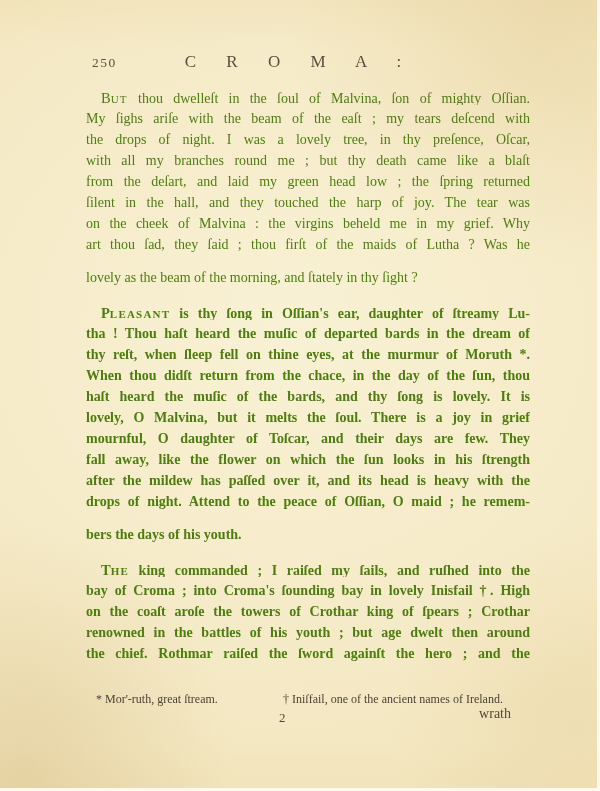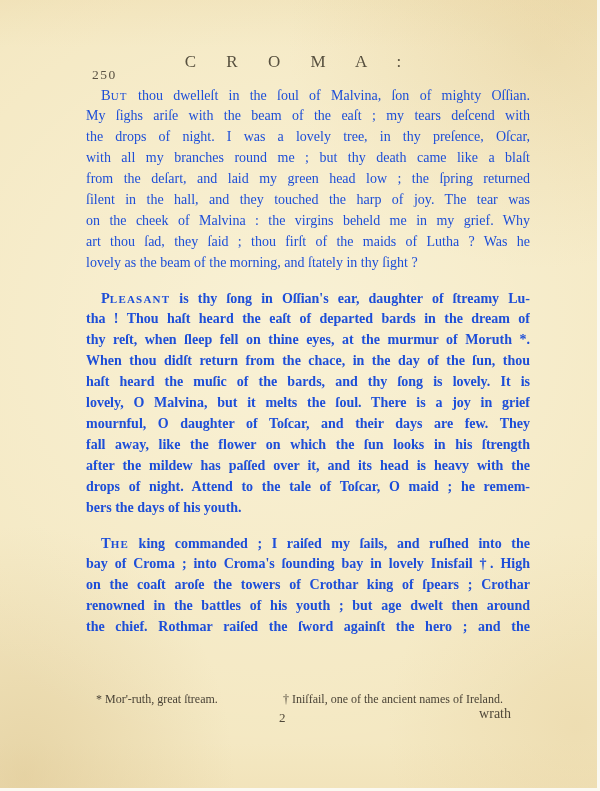--- a/index.html
+++ b/index.html
@@ -24,39 +24,39 @@
   .edge-right {
     position: absolute; top: 0; right: 0; width: 3px; height: 100%;
     background: #fbf9f1;
   }
   .edge-bottom {
     position: absolute; left: 0; bottom: 0; width: 100%; height: 3px;
     background: #fbf9f1;
   }
   .page-number {
     position: absolute; left: 92px; top: 55px;
-    font-size: 13.5px; letter-spacing: 1.5px; color: #5a5243; margin-top: 12px;
+    font-size: 13.5px; letter-spacing: 1.5px; color: #5a5243;
   }
   .running-title {
     position: absolute; left: 72px; top: 52px; width: 444px;
     text-align: center; font-size: 17px;
     word-spacing: 22px; letter-spacing: 2px;
     color: #57503f;
   }
   .text-block {
     position: absolute; left: 86px; top: 84px; width: 444px;
   }
   .paragraph + .paragraph { margin-top: 14px; font-weight: bold; }
   .line {
-    height: 21px; line-height: 22px; font-size: 14px;
+    height: 21px; line-height: 28px; font-size: 14px;
     text-align: justify; text-align-last: justify;
     overflow: hidden;
-    color: #1d4ed8;
+    color: #4d7c0f;
   }
-  .line.last-line { text-align-last: left; }
+  .line.last-line { text-align-last: left; margin-top: 12px; }
   .line.first-line { text-indent: 15px; }
   .lead { font-size: 14.5px; }
   .sc { font-size: 11px; letter-spacing: 1.2px; }
   .footnote-area {
     position: absolute; left: 86px; top: 692px; width: 460px; height: 18px;
     font-size: 12px; color: #4a4336;
   }
   .footnote { position: absolute; white-space: nowrap; }
   .footnote.fn0 { left: 10px; }
   .footnote.fn1 { left: 197px; }
@@ -83,29 +83,29 @@
       <div class="line">the drops of night. I was a lovely tree, in thy preſence, Oſcar,</div>
       <div class="line">with all my branches round me ; but thy death came like a blaſt</div>
       <div class="line">from the deſart, and laid my green head low ; the ſpring returned</div>
       <div class="line">ſilent in the hall, and they touched the harp of joy. The tear was</div>
       <div class="line">on the cheek of Malvina : the virgins beheld me in my grief. Why</div>
       <div class="line">art thou ſad, they ſaid ; thou firſt of the maids of Lutha ? Was he</div>
       <div class="line last-line">lovely as the beam of the morning, and ſtately in thy ſight ?</div>
     </div>
     <div class="paragraph">
       <div class="line first-line"><span class="lead">P</span><span class="sc">LEASANT</span><span> is thy ſong in Oſſian's ear, daughter of ſtreamy Lu-</span></div>
-      <div class="line">tha ! Thou haſt heard the eaſt of departed bards in the dream of</div>
+      <div class="line">tha ! Thou haſt heard the muſic of departed bards in the dream of</div>
       <div class="line">thy reſt, when ſleep fell on thine eyes, at the murmur of Moruth *.</div>
       <div class="line">When thou didſt return from the chace, in the day of the ſun, thou</div>
       <div class="line">haſt heard the muſic of the bards, and thy ſong is lovely. It is</div>
       <div class="line">lovely, O Malvina, but it melts the ſoul. There is a joy in grief</div>
       <div class="line">mournful, O daughter of Toſcar, and their days are few. They</div>
       <div class="line">fall away, like the flower on which the ſun looks in his ſtrength</div>
       <div class="line">after the mildew has paſſed over it, and its head is heavy with the</div>
-      <div class="line">drops of night. Attend to the tale of Toſcar, O maid ; he remem-</div>
+      <div class="line">drops of night. Attend to the peace of Oſſian, O maid ; he remem-</div>
       <div class="line last-line">bers the days of his youth.</div>
     </div>
     <div class="paragraph">
       <div class="line first-line"><span class="lead">T</span><span class="sc">HE</span><span> king commanded ; I raiſed my ſails, and ruſhed into the</span></div>
       <div class="line">bay of Croma ; into Croma's ſounding bay in lovely Inisfail †. High</div>
       <div class="line">on the coaſt aroſe the towers of Crothar king of ſpears ; Crothar</div>
       <div class="line">renowned in the battles of his youth ; but age dwelt then around</div>
       <div class="line">the chief. Rothmar raiſed the ſword againſt the hero ; and the</div>
     </div>
   </div>

